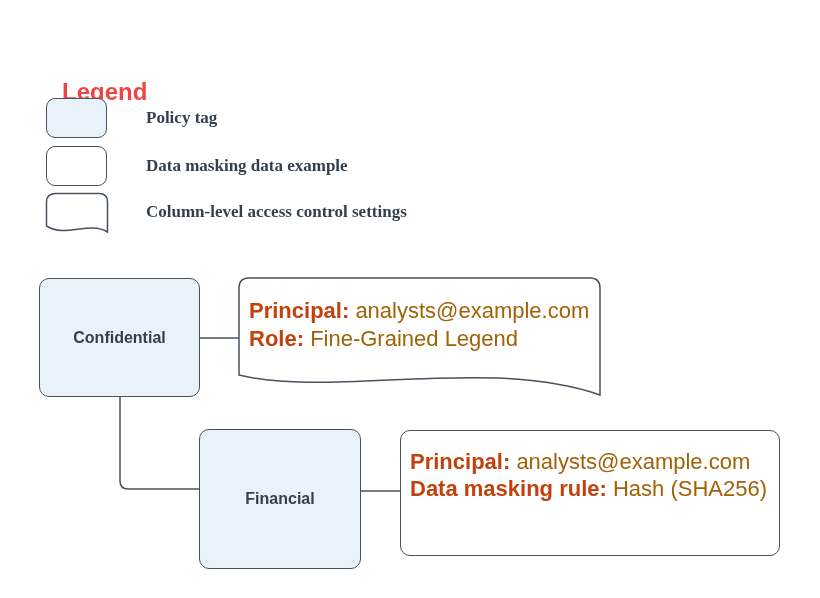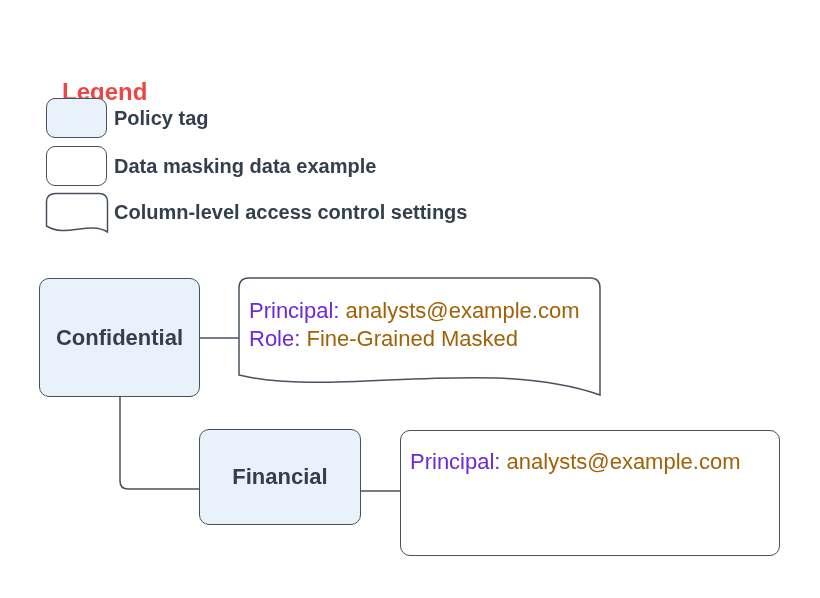--- a/index.html
+++ b/index.html
@@ -31,52 +31,53 @@
     width: 59px; height: 38px;
     border: 1.5px solid #47525F;
     border-radius: 9px;
     box-sizing: content-box;
   }
   .swatch-blue { background: #E9F1FB; }
   .swatch-white { background: #ffffff; }
   .doc-swatch { position: absolute; left: -1px; top: 0; display: block; }
   .legend-label {
     position: absolute;
-    left: 68px; top: 0;
+    left: 100px; top: 0;
     height: 40px;
     line-height: 40px;
-    font-size: 20px;
+    font-size: 17px;
     font-weight: bold;
     white-space: nowrap;
     color: #333F4D;
+    font-family: Liberation Serif, serif;
   }
   
   .overlay {
     position: absolute;
     left: 0; top: 0;
     width: 820px; height: 598px;
     pointer-events: none;
   }
   
   .node {
     position: absolute;
     background: #E9F1FB;
     border: 1.5px solid #47525F;
     border-radius: 10px;
     box-sizing: border-box;
     display: flex;
     align-items: center;
     justify-content: center;
-    font-size: 22px;
+    font-size: 16px;
     font-weight: bold;
     color: #333F4D;
     text-align: center;
   }
   .node-confidential { left: 39px; top: 278px; width: 161px; height: 119px; }
-  .node-financial   { left: 199px; top: 429px; width: 162px; height: 96px; }
+  .node-financial   { left: 199px; top: 429px; width: 162px; height: 140px; }
   
   .doc-card-shape { position: absolute; left: 237px; top: 276px; }
   .doc-card-text {
     position: absolute;
     left: 249px; top: 297px;
     width: 345px;
     font-size: 22px;
     line-height: 28px;
     white-space: nowrap;
   }
@@ -87,21 +88,21 @@
     width: 380px; height: 126px;
     background: #ffffff;
     border: 1.5px solid #47525F;
     border-radius: 10px;
     box-sizing: border-box;
     padding: 17px 8px 0 9px;
     font-size: 22px;
     line-height: 27px;
     white-space: nowrap;
   }
-  .card-line b { font-weight: normal; color: #6d28d9; text-align: center; }
+  .card-line b { font-weight: bold; color: #c2410c; text-align: center; }
   .card-line span { color: #a16207; }
 </style>
 </head>
 <body>
 
 <div class="canvas">
 
   <section>
     <h2 class="legend-title">Legend</h2>
 
@@ -132,31 +133,35 @@
   <svg class="doc-card-shape" width="366" height="128" viewBox="0 0 366 128">
     <path d="M 12,2 L 353,2 Q 363,2 363,12 L 363,119 C 250,80 95,122 2,99 L 2,12 Q 2,2 12,2 Z" fill="#ffffff" stroke="#47525F" stroke-width="1.5"></path>
   </svg>
   <div class="doc-card-text">
     <div class="card-line">
       <b>Principal:</b>
       <span>analysts@example.com</span>
     </div>
     <div class="card-line">
       <b>Role:</b>
-      <span>Fine-Grained Masked</span>
+      <span>Fine-Grained Legend</span>
     </div>
   </div>
 
   <div class="node node-confidential">
     <span>Confidential</span>
   </div>
   <div class="node node-financial">
     <span>Financial</span>
   </div>
 
   <div class="policy-card">
     <div class="card-line">
       <b>Principal:</b>
       <span>analysts@example.com</span>
     </div>
+    <div class="card-line">
+      <b>Data masking rule:</b>
+      <span>Hash (SHA256)</span>
+    </div>
   </div>
 
 </div>
 
 </body></html>

